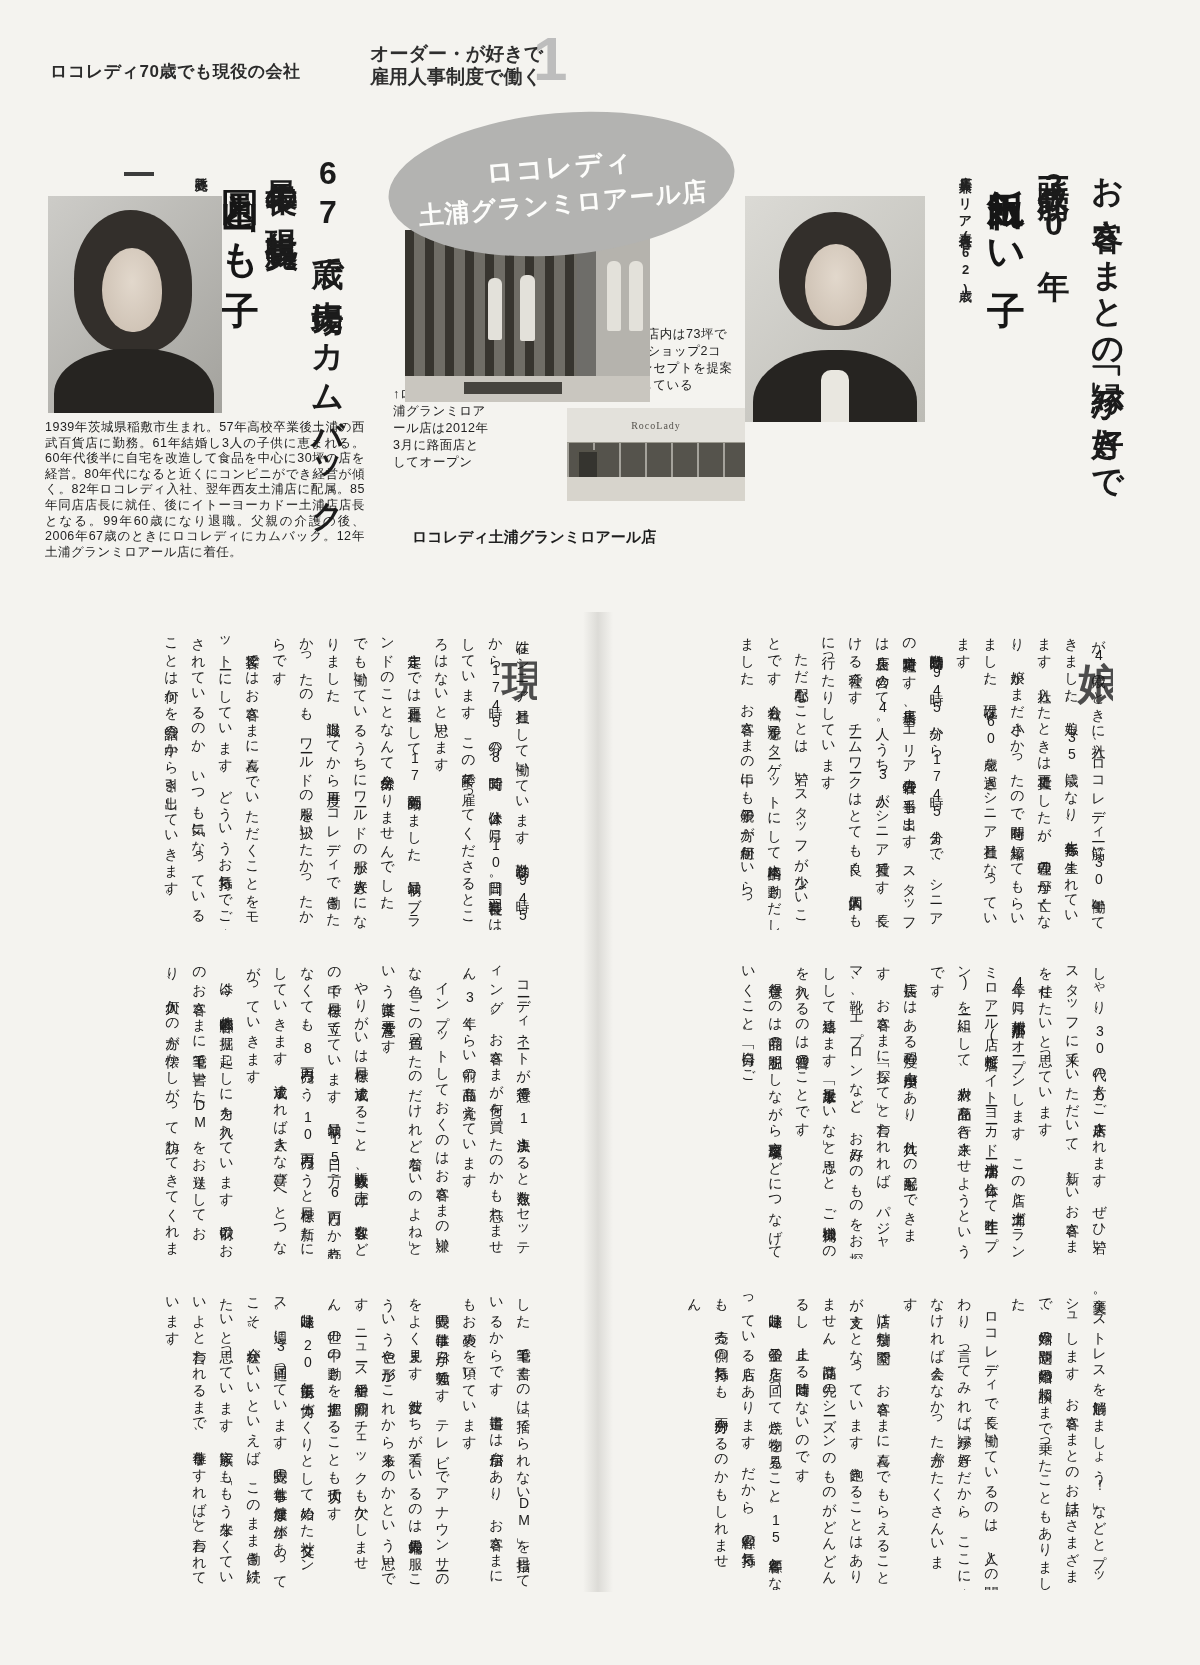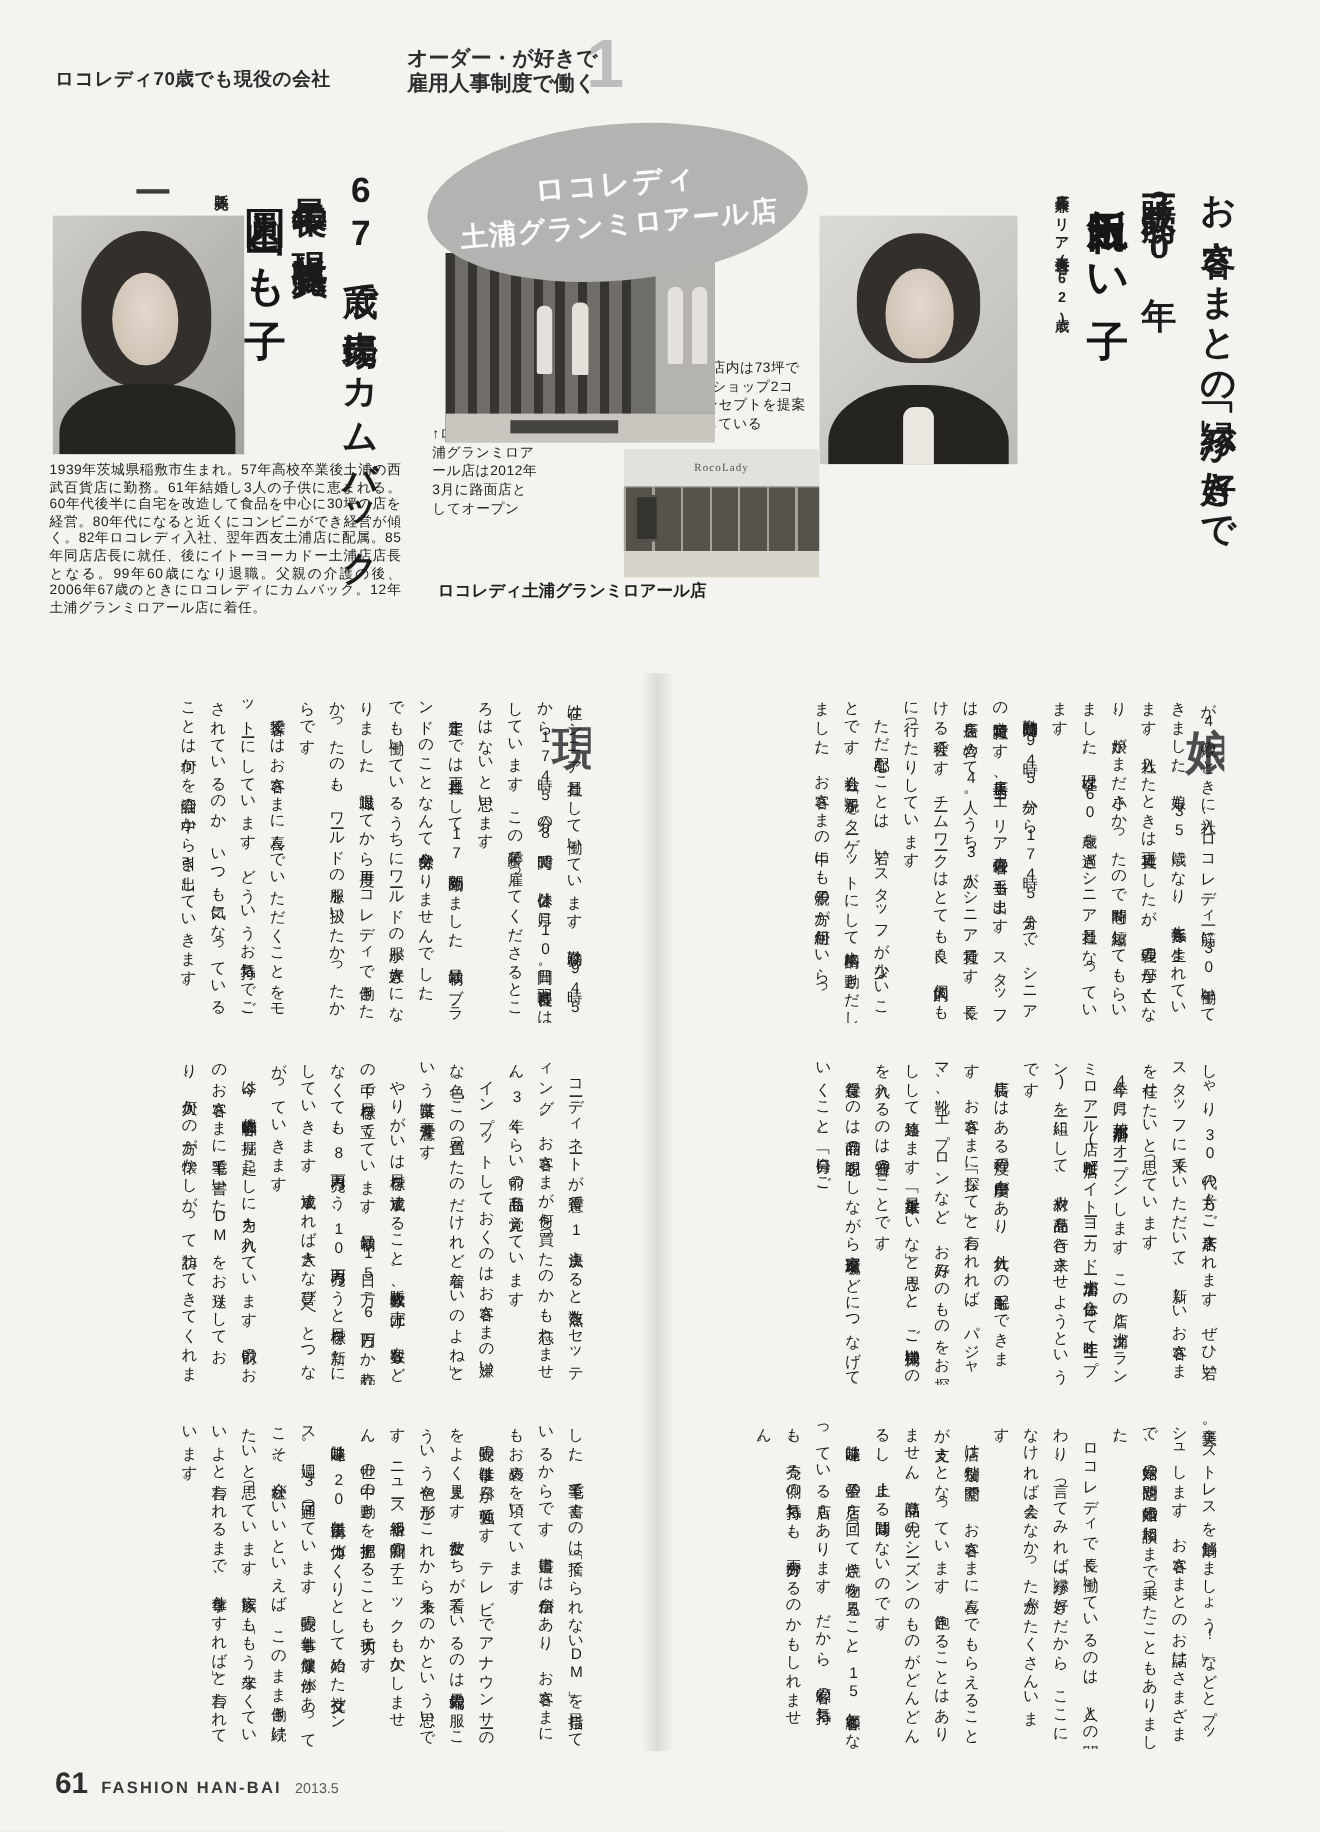--- a/index.html
+++ b/index.html
@@ -17,42 +17,42 @@
   .logo-line2{font-size:25px;font-weight:900;color:#fdfdfb;letter-spacing:1px;margin-top:2px;}
   
   .photo{position:absolute;overflow:hidden;}
   .interior-photo{left:405px;top:230px;width:245px;height:172px;background:#6e6d69;z-index:2;}
   .interior-slats{position:absolute;left:0;top:0;width:70%;height:100%;
      background:repeating-linear-gradient(90deg,#37352f 0 9px,#6f6d66 9px 20px);}
   .interior-floor{position:absolute;left:0;bottom:0;width:100%;height:26px;background:#c9c6bf;}
   .interior-mat{position:absolute;left:24%;bottom:8px;width:40%;height:12px;background:#45433e;}
   .mannequin{position:absolute;background:#e3e1da;border-radius:6px 6px 2px 2px;}
   .interior-right{position:absolute;right:0;top:0;width:22%;height:85%;background:#b5b3ad;}
-  .exterior-photo{left:567px;top:408px;width:178px;height:117px;background:#fef9c3;z-index:2;}
+  .exterior-photo{left:567px;top:408px;width:178px;height:93px;background:#0f172a;z-index:2;}
   .ext-fascia{position:absolute;left:0;top:0;width:100%;height:34px;background:#e3e1db;border-bottom:1px solid #9b998f;
       display:flex;align-items:center;justify-content:center;}
   .ext-sign-text{font-family:"Liberation Serif",serif;font-size:10px;color:#55524c;letter-spacing:1px;}
   .ext-glass{position:absolute;left:0;top:35px;width:100%;height:58px;background:#55534c;
       background-image:repeating-linear-gradient(90deg,rgba(230,228,220,.55) 0 2px,rgba(0,0,0,0) 2px 26px);}
   .ext-board{position:absolute;left:10px;top:42px;width:18px;height:38px;background:#35342f;border:2px solid #55534a;}
   .ext-walk{position:absolute;left:0;bottom:0;width:100%;height:24px;background:#d7d4cc;}
   .portrait{background:linear-gradient(135deg,#cdccc8,#a3a29d);}
   .left-photo{left:48px;top:196px;width:174px;height:217px;}
   .right-photo{left:745px;top:196px;width:180px;height:226px;background:linear-gradient(135deg,#dbdad5,#bcbbb5);}
   .p-hair{position:absolute;background:#332f2b;}
   .p-face{position:absolute;background:radial-gradient(ellipse at 50% 40%,#e2d8cc,#c9bcae);}
   .p-body{position:absolute;background:#262421;}
   .p-inner{position:absolute;background:#e9e7e0;}
   .dash-mark{position:absolute;left:124px;top:172px;width:30px;height:4px;background:#3c3c3c;}
   
   .caption{position:absolute;font-size:12.5px;line-height:17px;color:#222;white-space:pre-line;letter-spacing:.5px;}
   .cap-interior{left:640px;top:326px;width:100px;}
   .cap-exterior{left:393px;top:386px;width:140px;}
   .store-info{position:absolute;left:398px;top:528px;width:350px;}
-  .store-info-title{font-size:15px;font-weight:900;color:#1e1e1e;margin-bottom:3px;}
+  .store-info-title{font-size:15px;font-weight:900;color:#1e1e1e;margin-bottom:3px;margin-left:14px;}
   .store-info-details{font-size:12.5px;line-height:18px;color:#222;text-align:justify;}
   
   .v{position:absolute;writing-mode:vertical-rl;text-orientation:upright;}
   .headline{font-size:32px;font-weight:900;color:#1b1b1b;letter-spacing:3px;}
   .pname{font-size:38px;font-weight:900;color:#161616;letter-spacing:4px;}
   .ptitle{font-size:13px;font-weight:700;color:#222;letter-spacing:2px;}
   .bio{position:absolute;font-size:12.5px;line-height:15.6px;color:#1d1d1d;text-align:justify;letter-spacing:.5px;}
   .band{height:302px;font-size:14px;line-height:27px;letter-spacing:1px;color:#1c1c1c;white-space:pre-line;overflow:hidden;}
   .dropcap{font-size:42px;font-weight:900;color:#4c4c4c;letter-spacing:2px;}
   .gutter-shadow{position:absolute;left:583px;top:612px;width:30px;height:980px;
@@ -154,19 +154,14 @@
 　定年までは正社員として17年間勤めました。最初はブランドのことなんて全然分かりませんでした。でも働いているうちにワールドの服が大好きになりました。退職してから再度ロコレディで働きたかったのも、ワールドの服を扱いたかったからです。
 　接客ではお客さまに喜んでいただくことをモットーにしています。どういうお気持ちでご来店されているのか、いつも気になっていることは何かを会話の中から引き出していきます。</span></div>
   <div class="v band" style="left:45px;top:957px;width:492px;"><span>　コーディネートが得意で、1点決まると数点をセッティング。お客さまが何を買ったのかも忘れません。3年くらい前の商品も覚えています。
 　インプットしておくのはお客さまの嫌いな色。「この色買ったのだけれど着ないのよね」という言葉は要注意です。
 　やりがいは目標を達成すること。販売枚数、売上げ、客数など自分の中で目標を立てています。最初は1日5万~6万円しか売れなくても、8万円売ろう、10万円売ろうと目標を新たにしていきます。達成すれば大きな喜びへとつながっていきます。
 　今は、休眠顧客の掘り起こしに力を入れています。以前のお店のお客さまに毛筆で書いたDMをお送りしており、何人かの方が懐かしがって訪ねてきてくれま</span></div>
   <div class="v band" style="left:45px;top:1288px;width:492px;"><span>した。毛筆で書くのは「捨てられないDM」を目指しているからです。書道には自信があり、お客さまにもお褒めを頂いています。
 　販売の仕事は日々が勉強です。テレビでアナウンサーの服をよく見ます。彼女たちが着ているのは最先端の服。こういう色や形がこれから来るのかという思いです。ニュース番組や新聞のチェックも欠かしません。世の中の動きを把握することも大切です。
 　趣味は、20年以上前に体力づくりとして始めた社交ダンス。週に3回通っています。販売の仕事も健康な体があってこそ。会社がいいといえば、このまま働き続けたいと思っています。家族にも「もう来なくていいよと言われるまで、仕事をすれば」と言われています。</span></div>
 
-  <div class="footer">
-    <span class="footer-page">61</span>
-    <span class="footer-mag">FASHION HAN-BAI</span>
-    <span class="footer-issue">2013.5</span>
-  </div>
 
 </div>
 
 </body></html>

